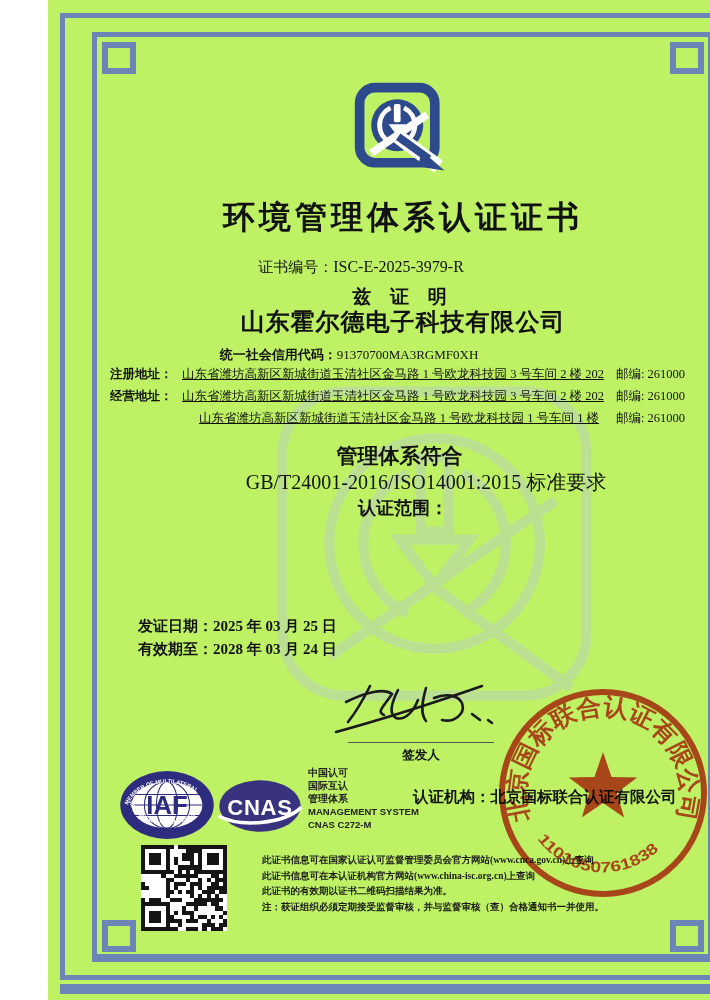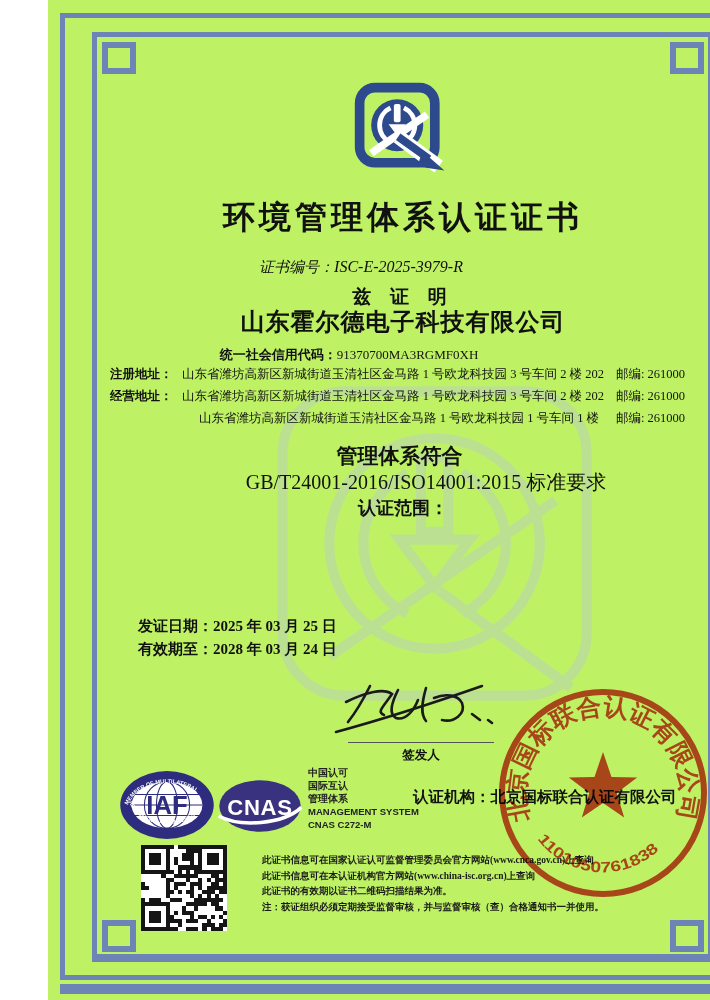--- a/index.html
+++ b/index.html
@@ -14,33 +14,33 @@
                border-right-width:8px;border-bottom-width:8px;}
   .knot{width:22px;height:20px;border:6px solid #6d84b6;background:transparent;}
   .knot.tl{left:54px;top:42px;} .knot.tr{right:54px;top:42px;}
   .knot.bl{left:54px;bottom:48px;} .knot.br{right:54px;bottom:48px;}
   
   .watermark{left:195px;top:368px;width:430px;height:390px;opacity:.38;z-index:0;}
   
   .logo{left:302px;top:80px;width:106px;height:100px;z-index:1;}
   .title{left:0;top:196px;width:710px;text-align:center;font-size:32px;font-weight:700;
          letter-spacing:4px;z-index:1;}
-  .cert-no{left:0;top:258px;width:626px;text-align:center;font-size:15px;z-index:1;font-style:italic;}
+  .cert-no{left:0;top:258px;width:626px;text-align:center;font-size:15px;z-index:1;}
   .cert-no b{font-size:16px;font-weight:400;}
   .certify{left:0;top:284px;width:710px;text-align:center;font-size:19px;font-weight:700;
            letter-spacing:7px;z-index:1;}
   .company{left:0;top:306px;width:710px;text-align:center;font-size:24px;font-weight:700;
            letter-spacing:1px;z-index:1;}
   .credit{left:0;top:346px;width:602px;text-align:center;font-size:13px;z-index:1;}
   .credit .lbl{font-weight:700;}
   
   .addr-wrap{left:62px;top:363px;width:586px;z-index:1;}
   .addr-row{display:flex;align-items:baseline;font-size:12.5px;line-height:22px;}
   .addr-row .lbl{font-weight:700;width:72px;flex:none;}
-  .addr-row .txt{flex:1;}
+  .addr-row .txt{flex:1;text-decoration:underline;}
   .addr-row.centered .txt{text-align:center;}
   .addr-row .zip{flex:none;width:80px;text-align:left;}
   
   .conform{left:0;top:442px;width:703px;text-align:center;font-size:21px;font-weight:700;z-index:1;}
   .standard{left:0;top:469px;width:710px;text-align:center;font-size:20px;z-index:1;padding-left:23px;}
   .scope-label{left:0;top:496px;width:710px;text-align:center;font-size:18px;font-weight:700;z-index:1;}
   .scope{left:60px;top:528px;width:592px;font-size:17.5px;font-weight:700;line-height:27px;
          text-align:justify;text-indent:2em;z-index:1;}
   .date1{left:90px;top:617px;font-size:15px;font-weight:700;z-index:1;}
   .date2{left:90px;top:640px;font-size:15px;font-weight:700;z-index:1;}

